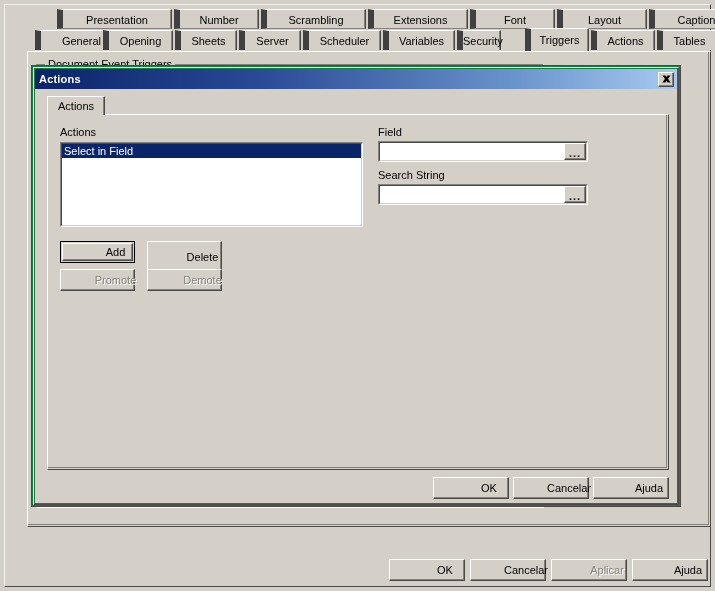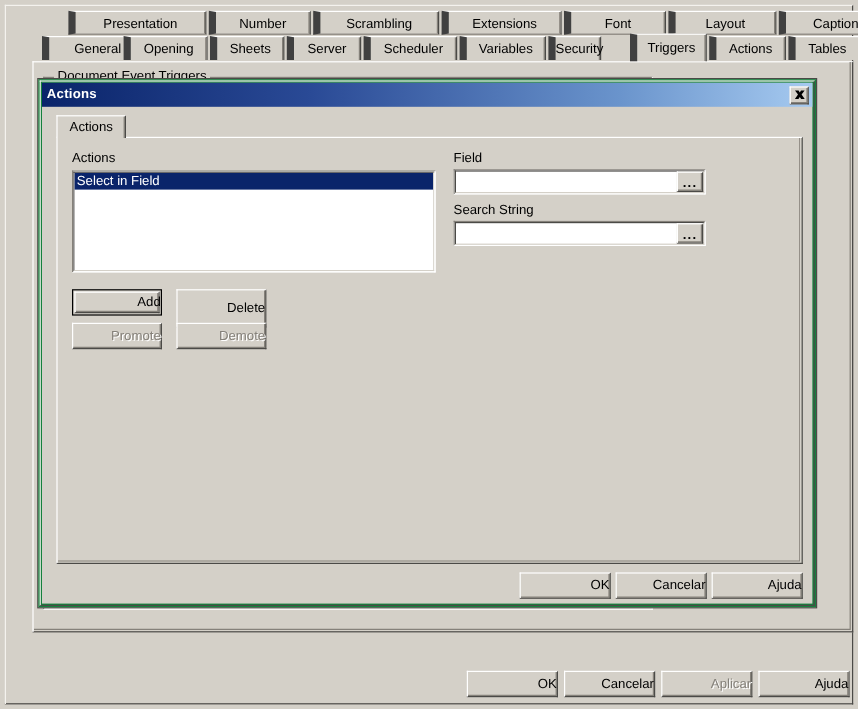--- a/index.html
+++ b/index.html
@@ -337,21 +337,21 @@
     border-bottom: 1px solid #4b4a47;
     box-shadow: inset -1px -1px 0 #85817a;
     box-sizing: border-box;
     font-family: "Liberation Sans", sans-serif;
     font-size: 11px;
     color: #000;
     text-align: center;
     cursor: default;
     display: flex;
     align-items: center;
-    justify-content: flex-end;
+    justify-content: center;
     user-select: none;
     padding-left: 36px;
   }
   .btn.default {
     border: 1px solid #000;
     box-shadow: none;
   }
   .btn.default .btn-face {
     position: absolute;
     left: 1px; top: 1px; right: 1px; bottom: 1px;

